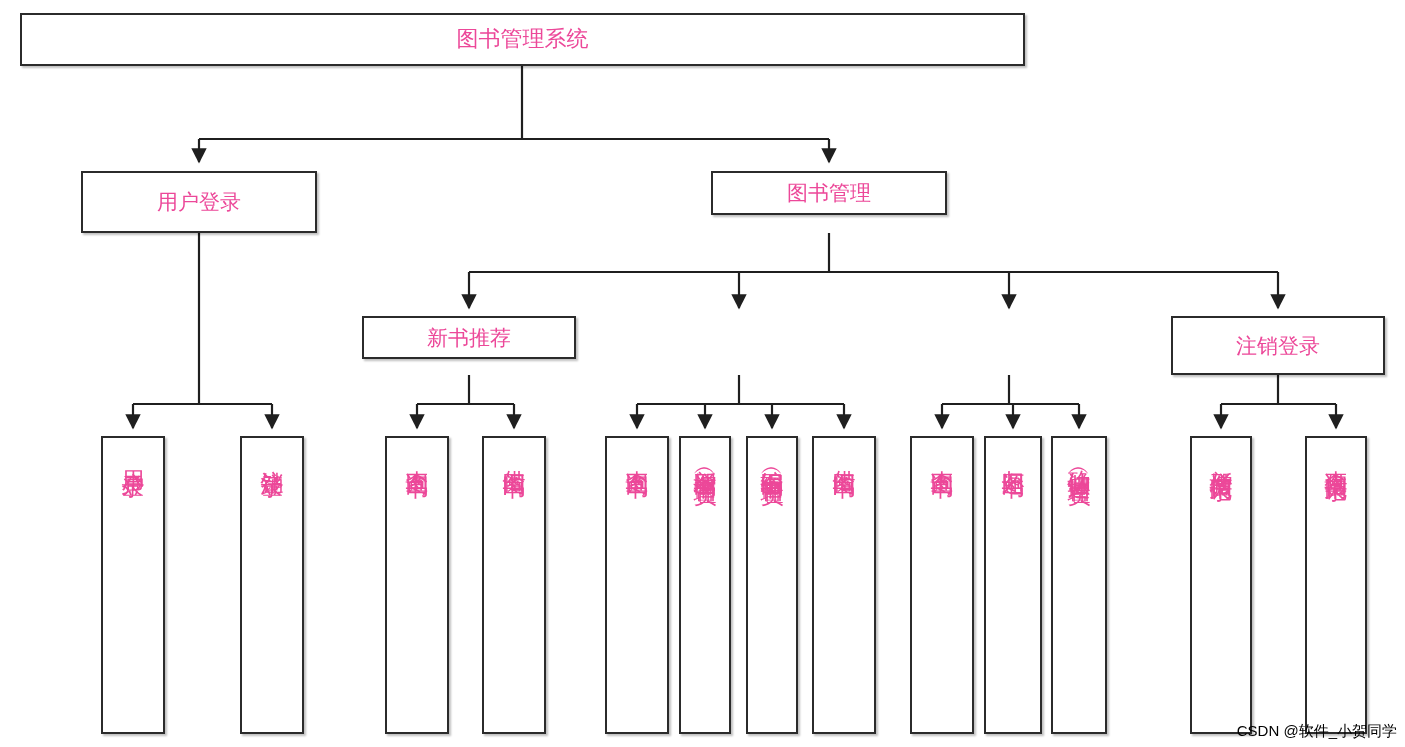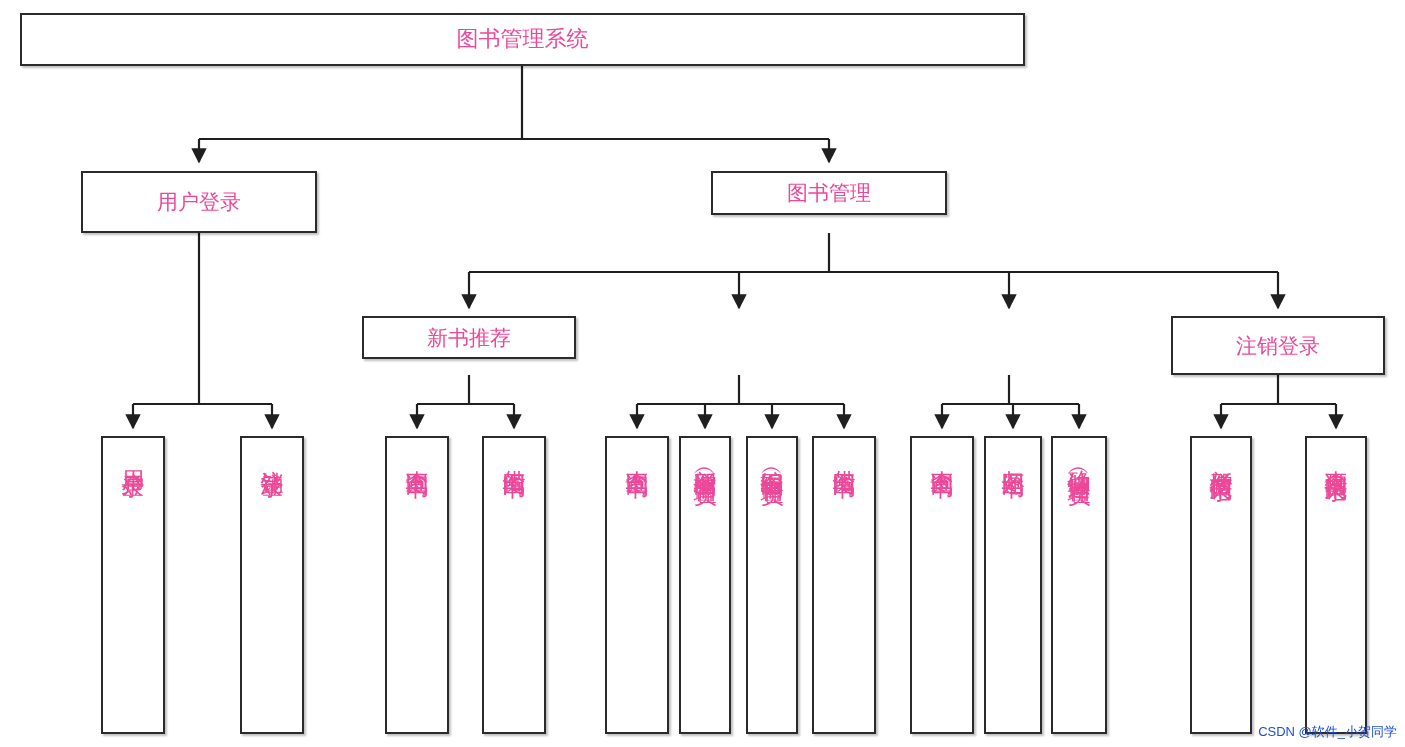--- a/index.html
+++ b/index.html
@@ -58,22 +58,22 @@
     writing-mode: vertical-rl;
     text-orientation: upright;
     font-size: 23px;
     letter-spacing: 2px;
     line-height: 1.0;
   }
   #watermark {
     position: absolute;
     right: 8px;
     bottom: 6px;
-    font-size: 13px;
-    color: #1d4ed8;
+    font-size: 15px;
+    color: #000000;
     z-index: 5;
     white-space: nowrap;
     font-family: "Liberation Sans", "DejaVu Sans", sans-serif;
     margin-top: 16px;
   }
 </style>
 </head>
 <body>
 
 <div id="diagram-root">

